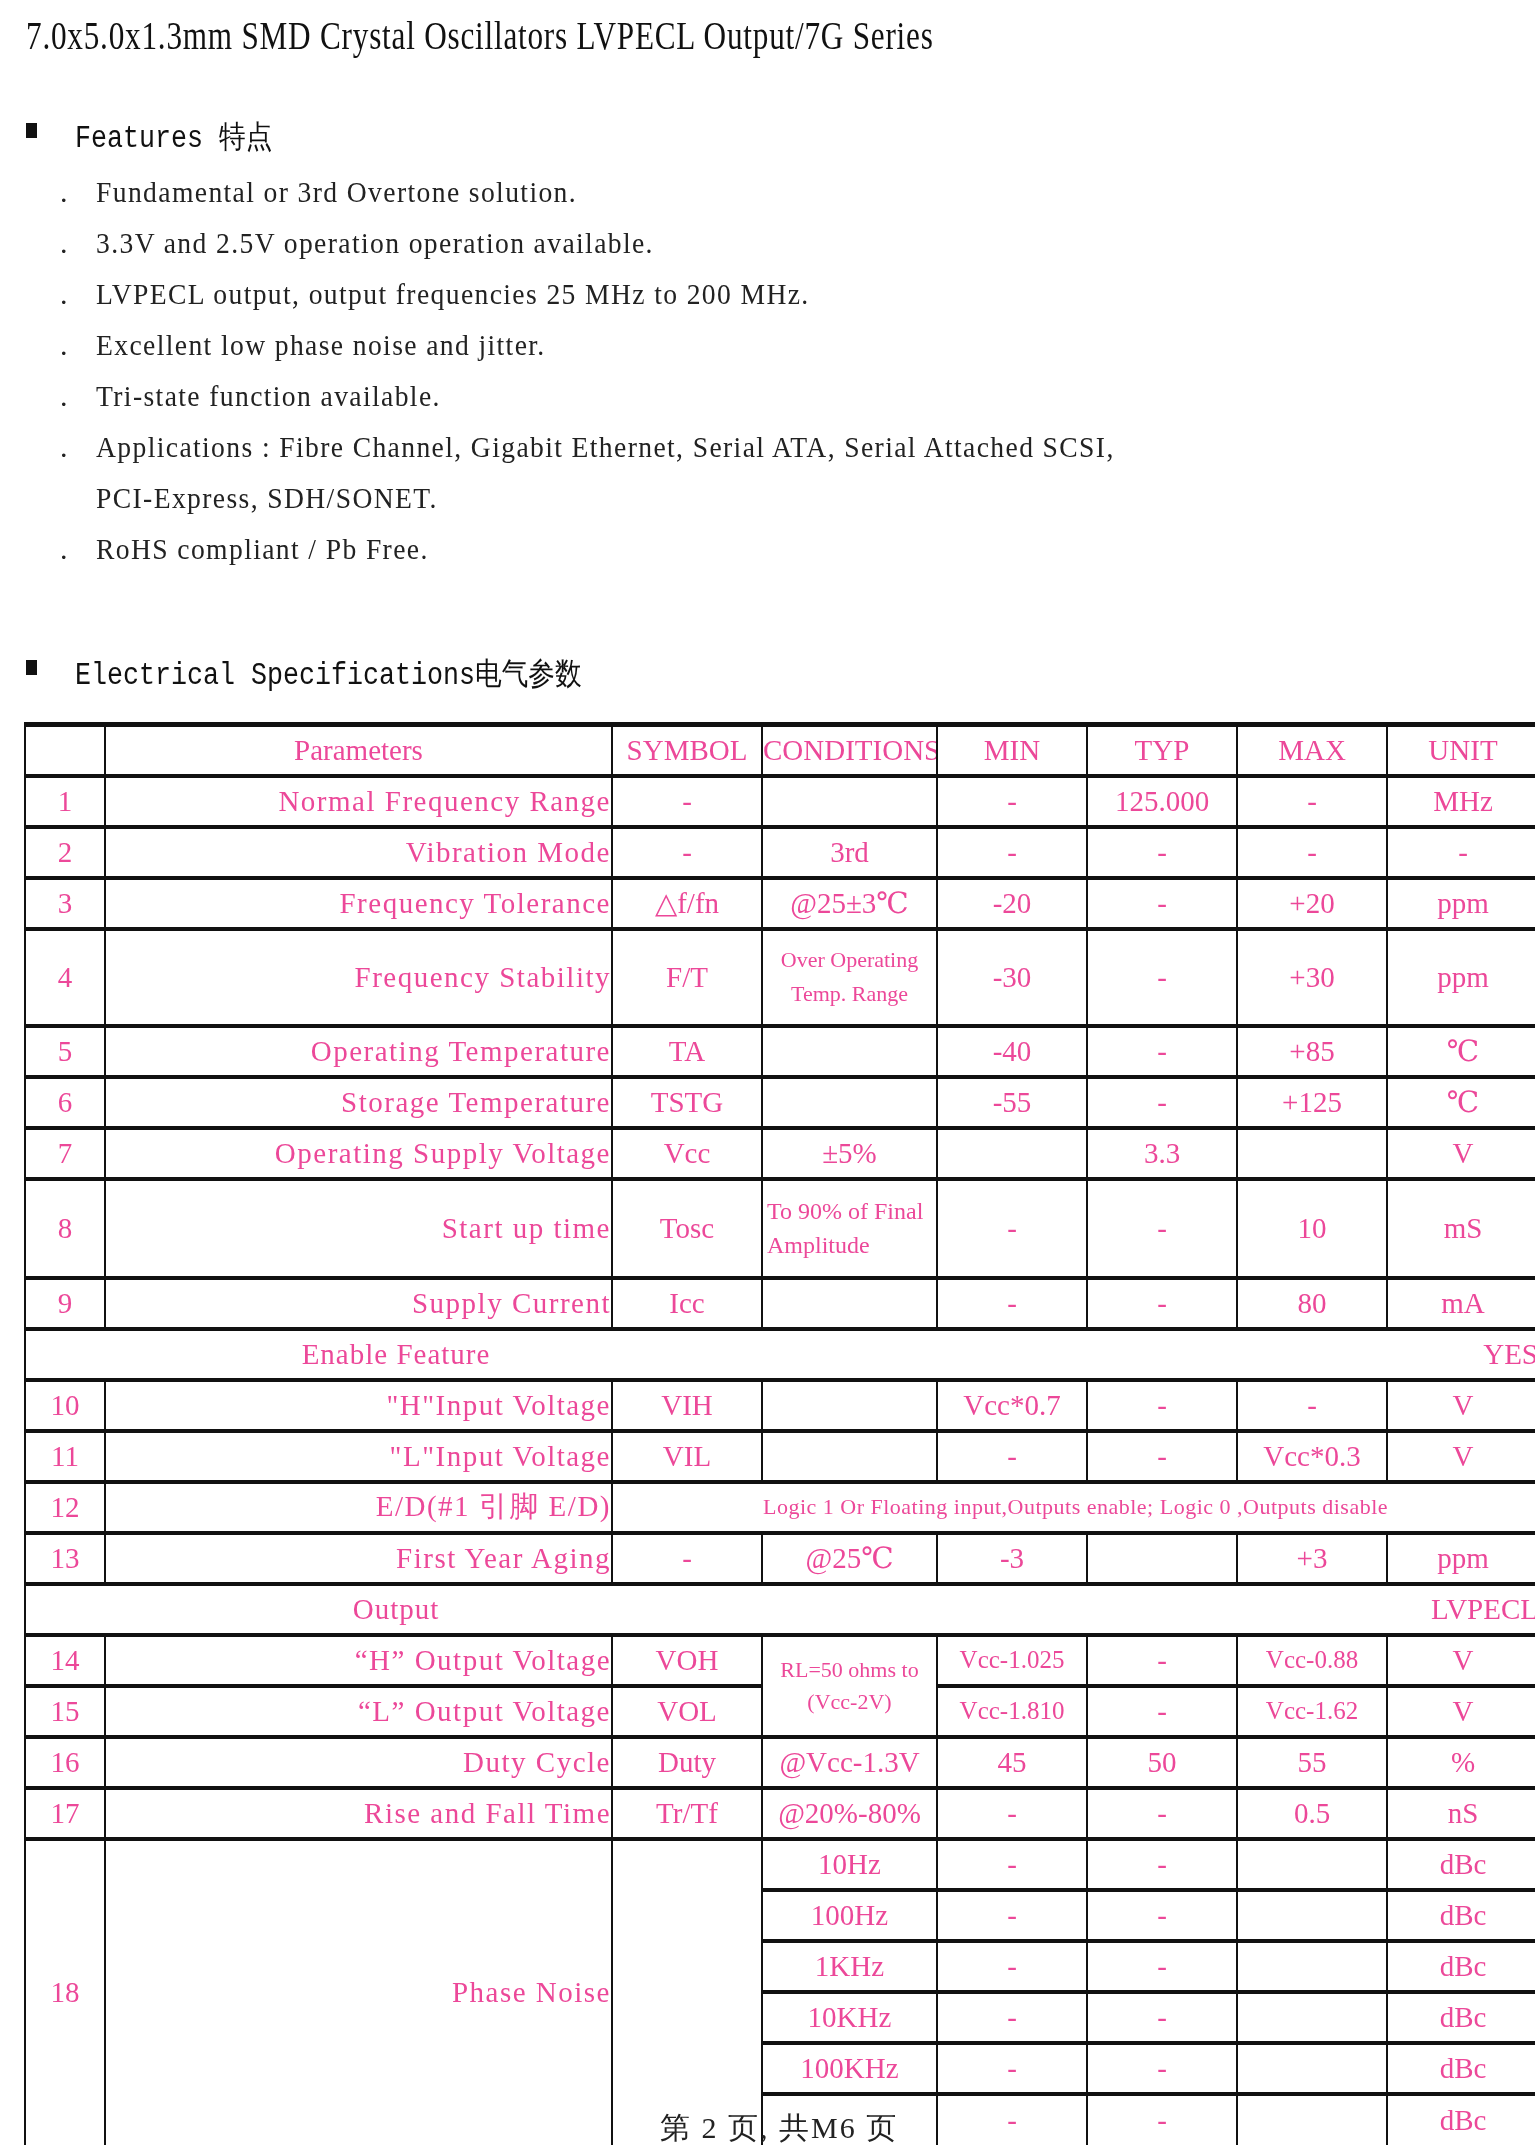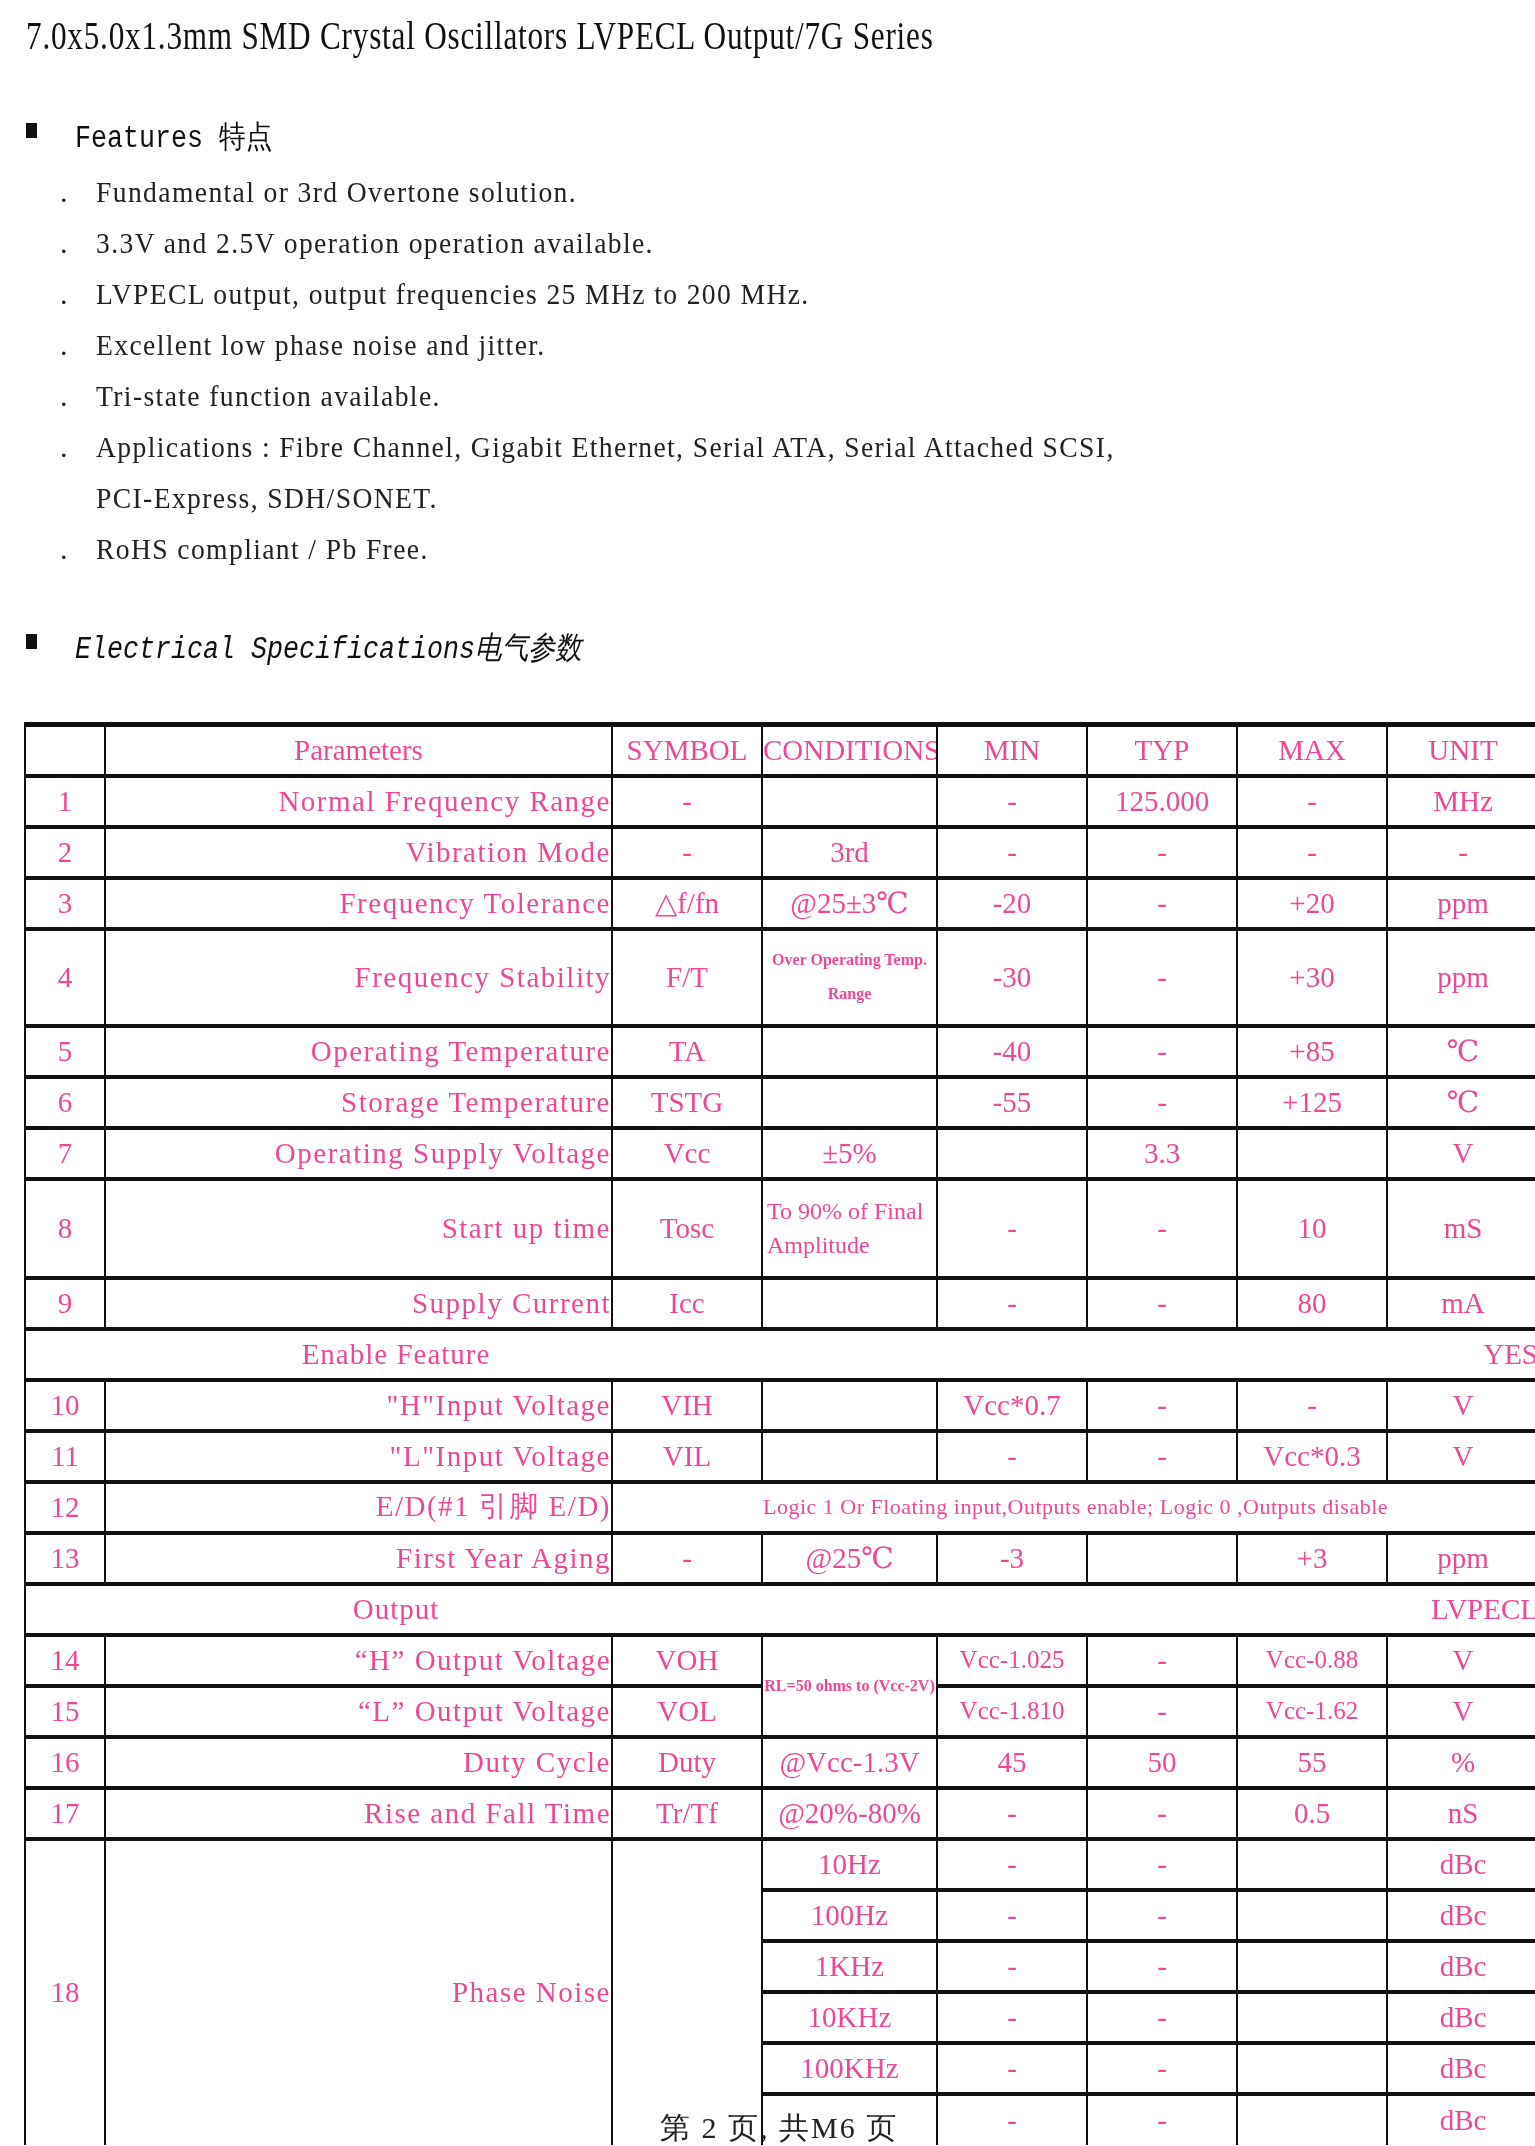--- a/index.html
+++ b/index.html
@@ -37,21 +37,21 @@
   }
   table.spec td, table.spec th {
     border:2px solid #111; padding:0; font-weight:normal;
     text-align:center; vertical-align:middle; white-space:nowrap; overflow:hidden;
   }
   table.spec tr { border-bottom:4px solid #111; }
   table.spec tr.hdr { border-top:5px solid #111; }
   table.spec td.param { text-align:right; padding-left:4px; letter-spacing:1.5px; }
   table.spec td.sect { text-align:center; padding-left:4px; border-right:none; letter-spacing:1px; }
   table.spec td.sectval { text-align:right; border-left:none; }
-  table.spec td.small { font-size:16px; line-height:26px; white-space:normal;font-weight:bold; }
+  table.spec td.small { font-size:22px; line-height:26px; white-space:normal; }
   table.spec td.smallleft { font-size:24px; line-height:34px; text-align:left; padding-left:4px; white-space:normal; }
   table.spec td.note { font-size:22px; letter-spacing:0.5px; }
   table.spec td.med { font-size:25px; }
   .footer {
     position:absolute; left:660px; top:2108px; font-family:"Liberation Serif","DejaVu Serif",serif;
     font-size:30px; color:#222; white-space:nowrap; letter-spacing:2px;
   }
 </style>
 </head>
 <body>
@@ -67,21 +67,21 @@
   <li><span class="dot">.</span><span class="ftxt">Fundamental or 3rd Overtone solution.</span></li>
   <li><span class="dot">.</span><span class="ftxt">3.3V and 2.5V operation operation available.</span></li>
   <li><span class="dot">.</span><span class="ftxt">LVPECL output, output frequencies 25 MHz to 200 MHz.</span></li>
   <li><span class="dot">.</span><span class="ftxt">Excellent low phase noise and jitter.</span></li>
   <li><span class="dot">.</span><span class="ftxt">Tri-state function available.</span></li>
   <li><span class="dot">.</span><span class="ftxt">Applications : Fibre Channel, Gigabit Ethernet, Serial ATA, Serial Attached SCSI,</span></li>
   <li class="cont"><span class="ftxt">PCI-Express, SDH/SONET.</span></li>
   <li><span class="dot">.</span><span class="ftxt">RoHS compliant / Pb Free.</span></li>
 </ul>
 
-<div class="section-head" style="top:627px;font-style:italic;">
+<div class="section-head" style="top:653px;">
   <span class="bullet"></span>
   <span class="txt">Electrical Specifications电气参数</span>
 </div>
 
 <table class="spec">
   <colgroup>
     <col style="width:80px">
       <col style="width:507px">
       <col style="width:150px">
       <col style="width:175px">

